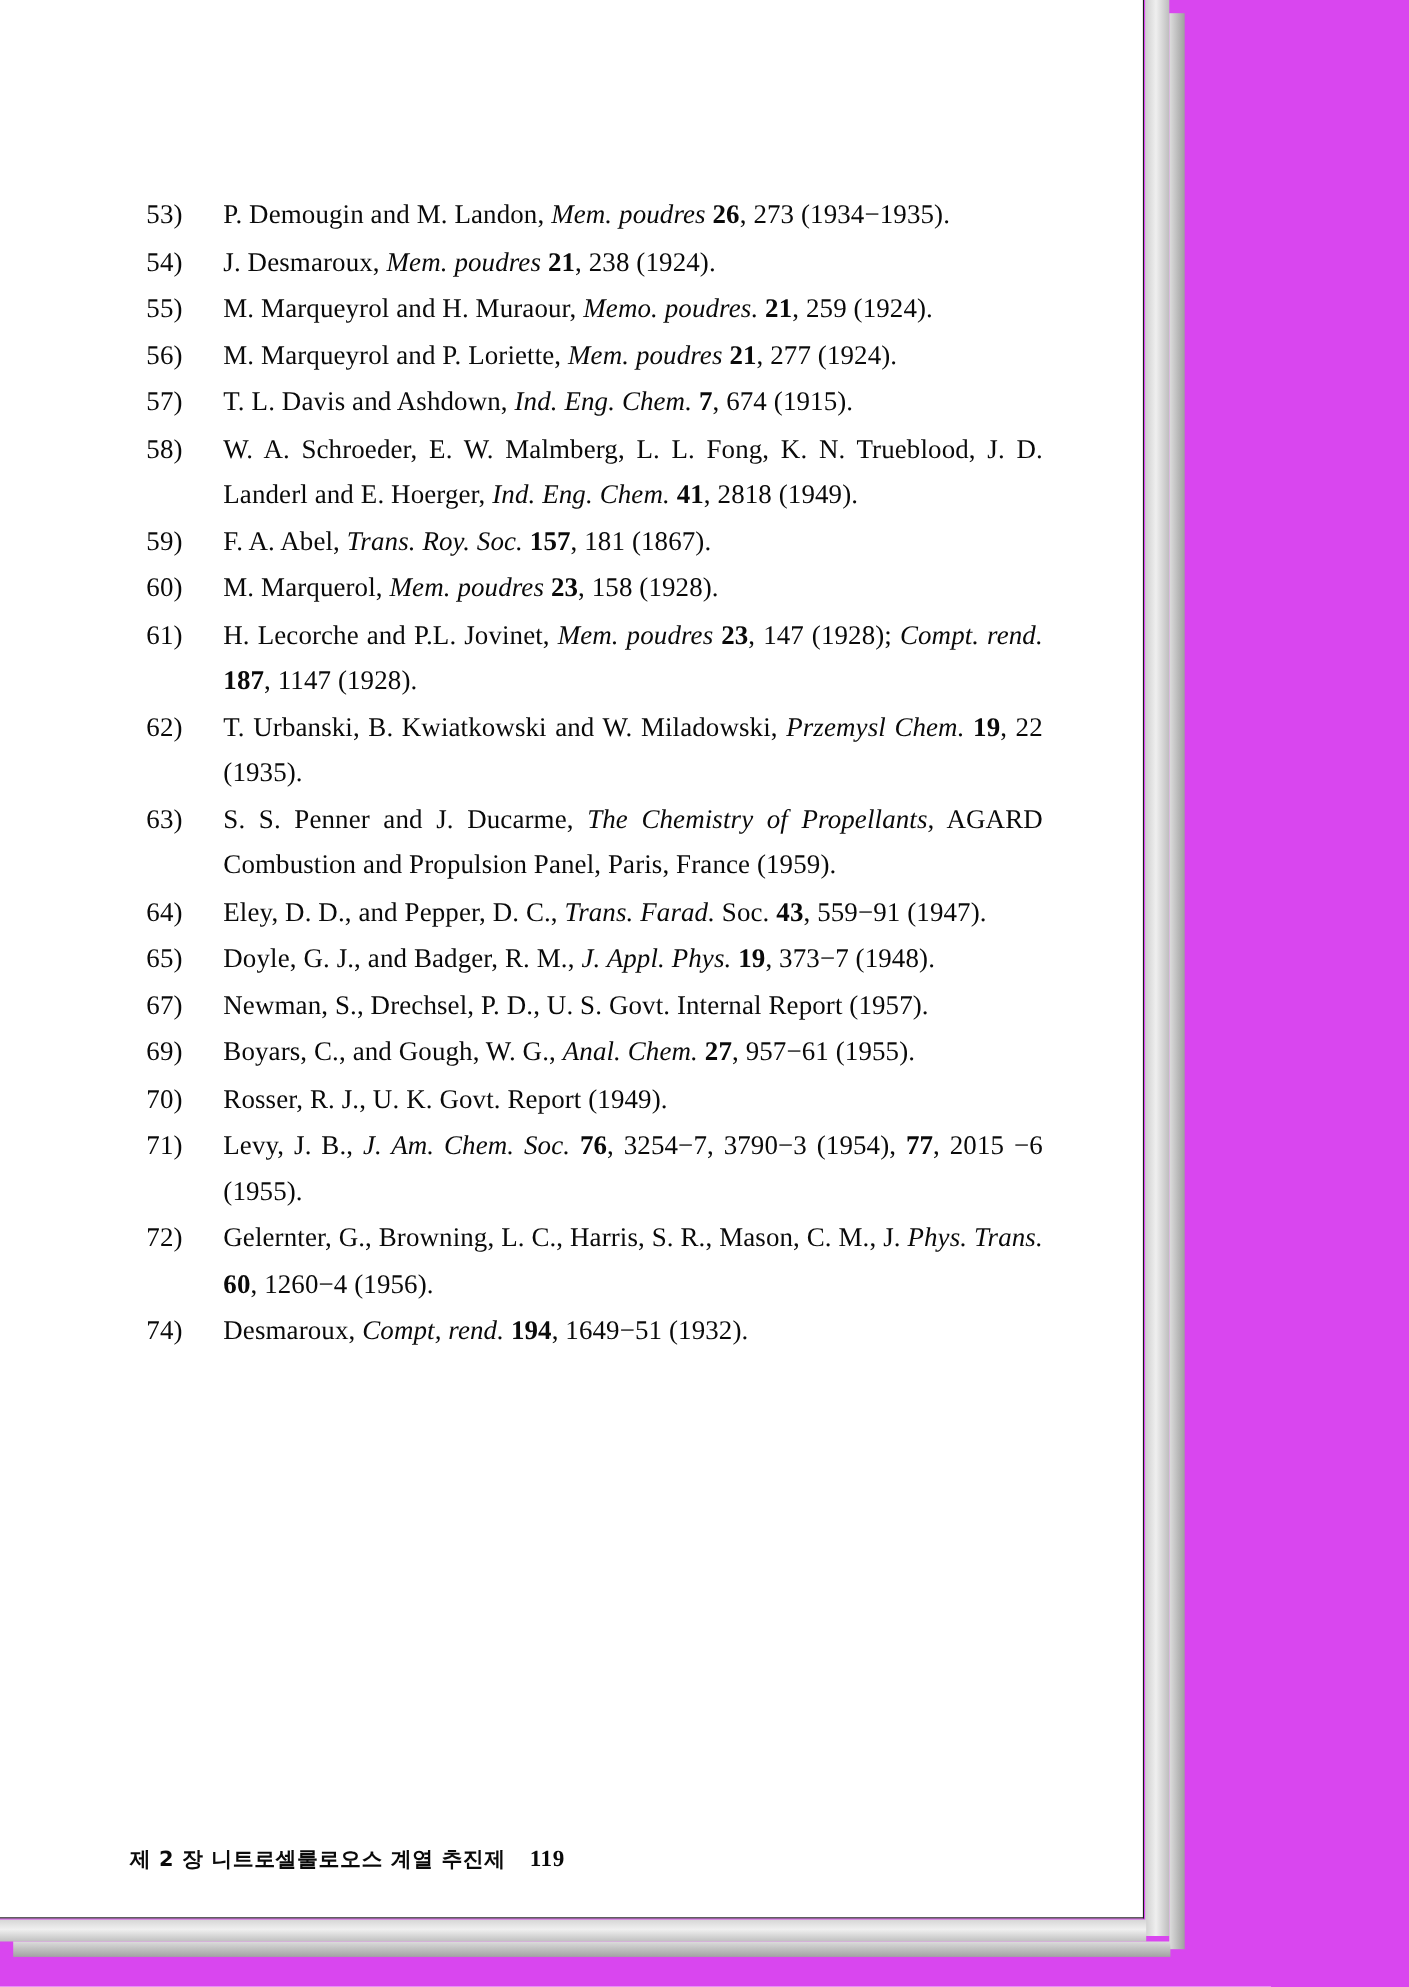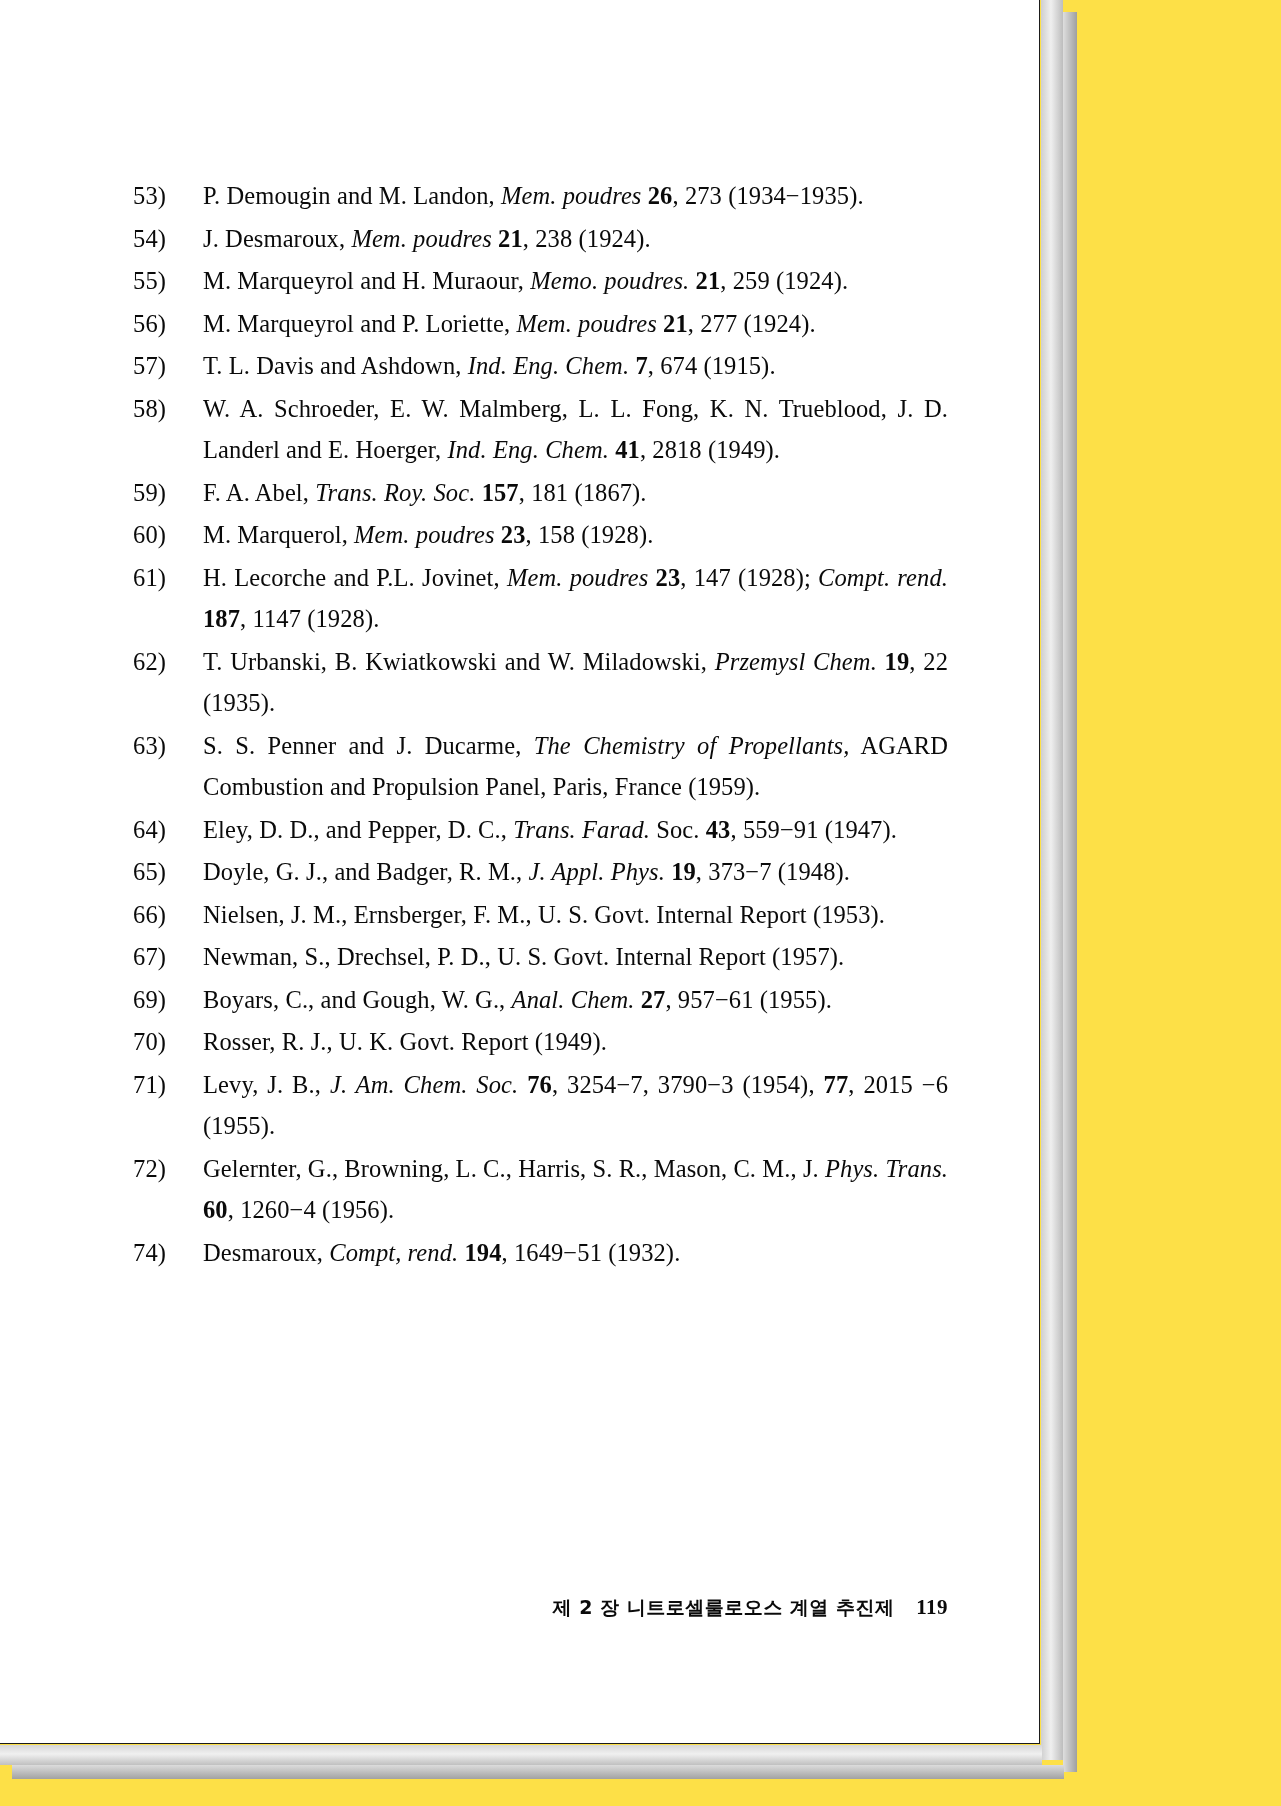--- a/index.html
+++ b/index.html
@@ -15,21 +15,21 @@
     overflow: hidden;
   }
 
   
   .page-wrap {
     position: absolute;
     left: 0;
     top: 0;
     width: 1281px;
     height: 1806px;
-    background: #fde047;
+    background: #d946ef;
   }
   .sheet {
     position: absolute;
     left: 0;
     top: 0;
     width: 1040px;
     height: 1744px;
     background: #ffffff;
     border-right: 1px solid #1b1b1b;
     border-bottom: 1px solid #1b1b1b;
@@ -112,23 +112,23 @@
     font-style: italic;
   }
   b, .bo {
     font-weight: bold;
     font-style: normal;
   }
 
   .footer {
     position: absolute;
     left: 118px;
-    top: 1595px;
+    top: 1677px;
     width: 830px;
-    text-align: right;
+    text-align: left;
     font-size: 21px;
     letter-spacing: 0.5px;
     color: #0a0a0a;
   }
   .footer .chap {
     font-weight: bold;
     font-family: "DejaVu Sans", sans-serif;
     font-size: 19px;
   }
   .footer .pgno {
@@ -196,24 +196,20 @@
         </li>
         <li class="ref justify">
           <span class="num">64)</span>
           <span class="body">Eley, D. D., and Pepper, D. C., <i>Trans. Farad.</i> Soc. <b>43</b>, 559−91 (1947).</span>
         </li>
         <li class="ref justify">
           <span class="num">65)</span>
           <span class="body">Doyle, G. J., and Badger, R. M., <i>J. Appl. Phys.</i> <b>19</b>, 373−7 (1948).</span>
         </li>
         <li class="ref justify">
-          <span class="num">66)</span>
-          <span class="body">Nielsen, J. M., Ernsberger, F. M., U. S. Govt. Internal Report (1953).</span>
-        </li>
-        <li class="ref justify">
           <span class="num">67)</span>
           <span class="body">Newman, S., Drechsel, P. D., U. S. Govt. Internal Report (1957).</span>
         </li>
         <li class="ref justify">
           <span class="num">69)</span>
           <span class="body">Boyars, C., and Gough, W. G., <i>Anal. Chem.</i> <b>27</b>, 957−61 (1955).</span>
         </li>
         <li class="ref justify">
           <span class="num">70)</span>
           <span class="body">Rosser, R. J., U. K. Govt. Report (1949).</span>

